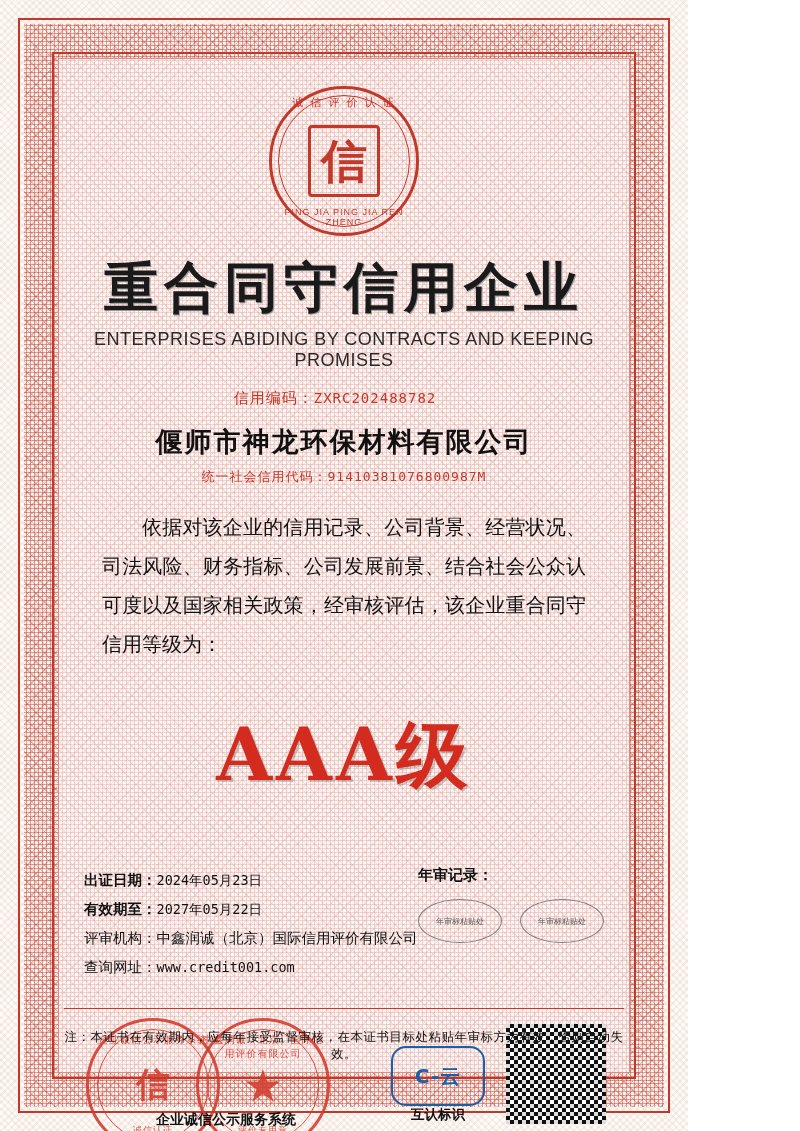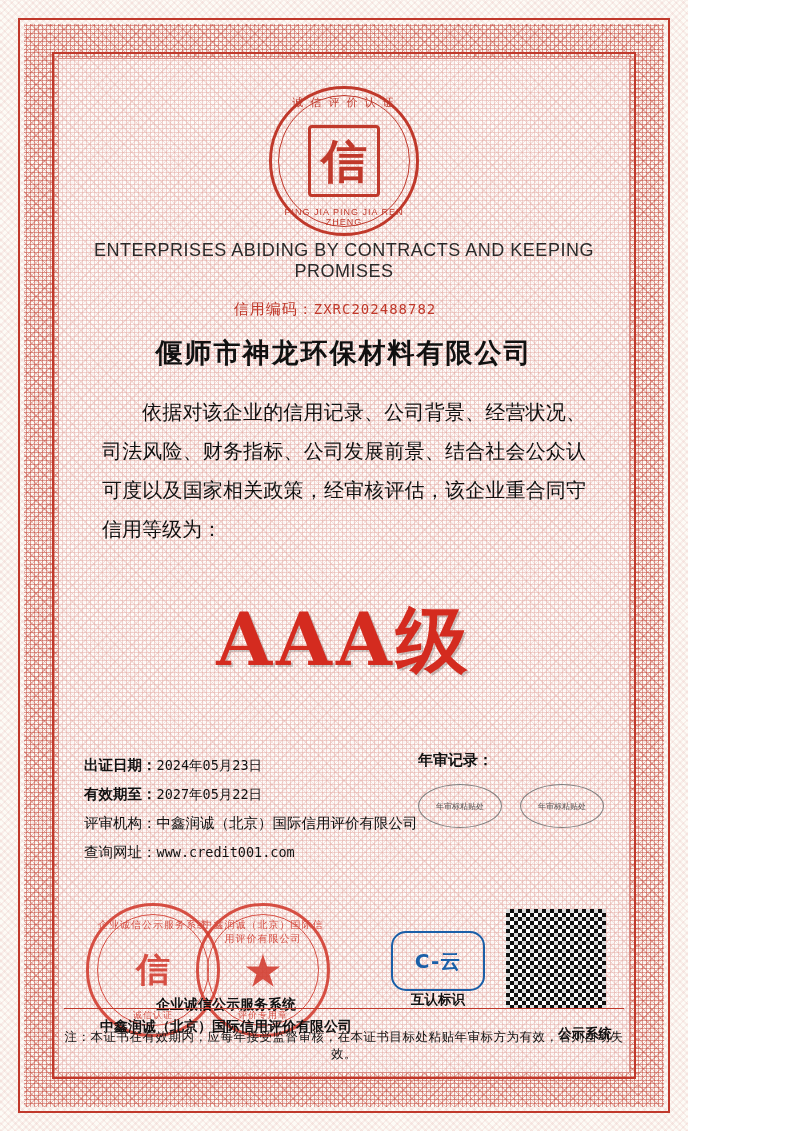--- a/index.html
+++ b/index.html
@@ -212,27 +212,31 @@
   <div class="content">
 
     <div class="emblem">
       <div class="ring"></div>
       <div class="ring2"></div>
       <div class="arc-top">诚 信 评 价 认 证</div>
       <div class="core">信</div>
       <div class="arc-bottom">PING JIA PING JIA REN ZHENG</div>
     </div>
 
+    <div class="title-cn">重合同守信用企业</div>
     <div class="title-en">ENTERPRISES ABIDING BY CONTRACTS AND KEEPING PROMISES</div>
 
     <div class="credit-no">
       <span>信用编码：</span><span class="val">ZXRC202488782</span>
     </div>
 
     <div class="company">偃师市神龙环保材料有限公司</div>
+    <div class="usc">
+      <span>统一社会信用代码：</span><span class="code">91410381076800987M</span>
+    </div>
 
     <div class="body-text">依据对该企业的信用记录、公司背景、经营状况、司法风险、财务指标、公司发展前景、结合社会公众认可度以及国家相关政策，经审核评估，该企业重合同守信用等级为：</div>
 
     <div class="grade">AAA级</div>
 
     <div class="details">
       <div class="left">
         <div>
           <span class="lbl">出证日期：</span><span class="mono">2024年05月23日</span>
         </div>

